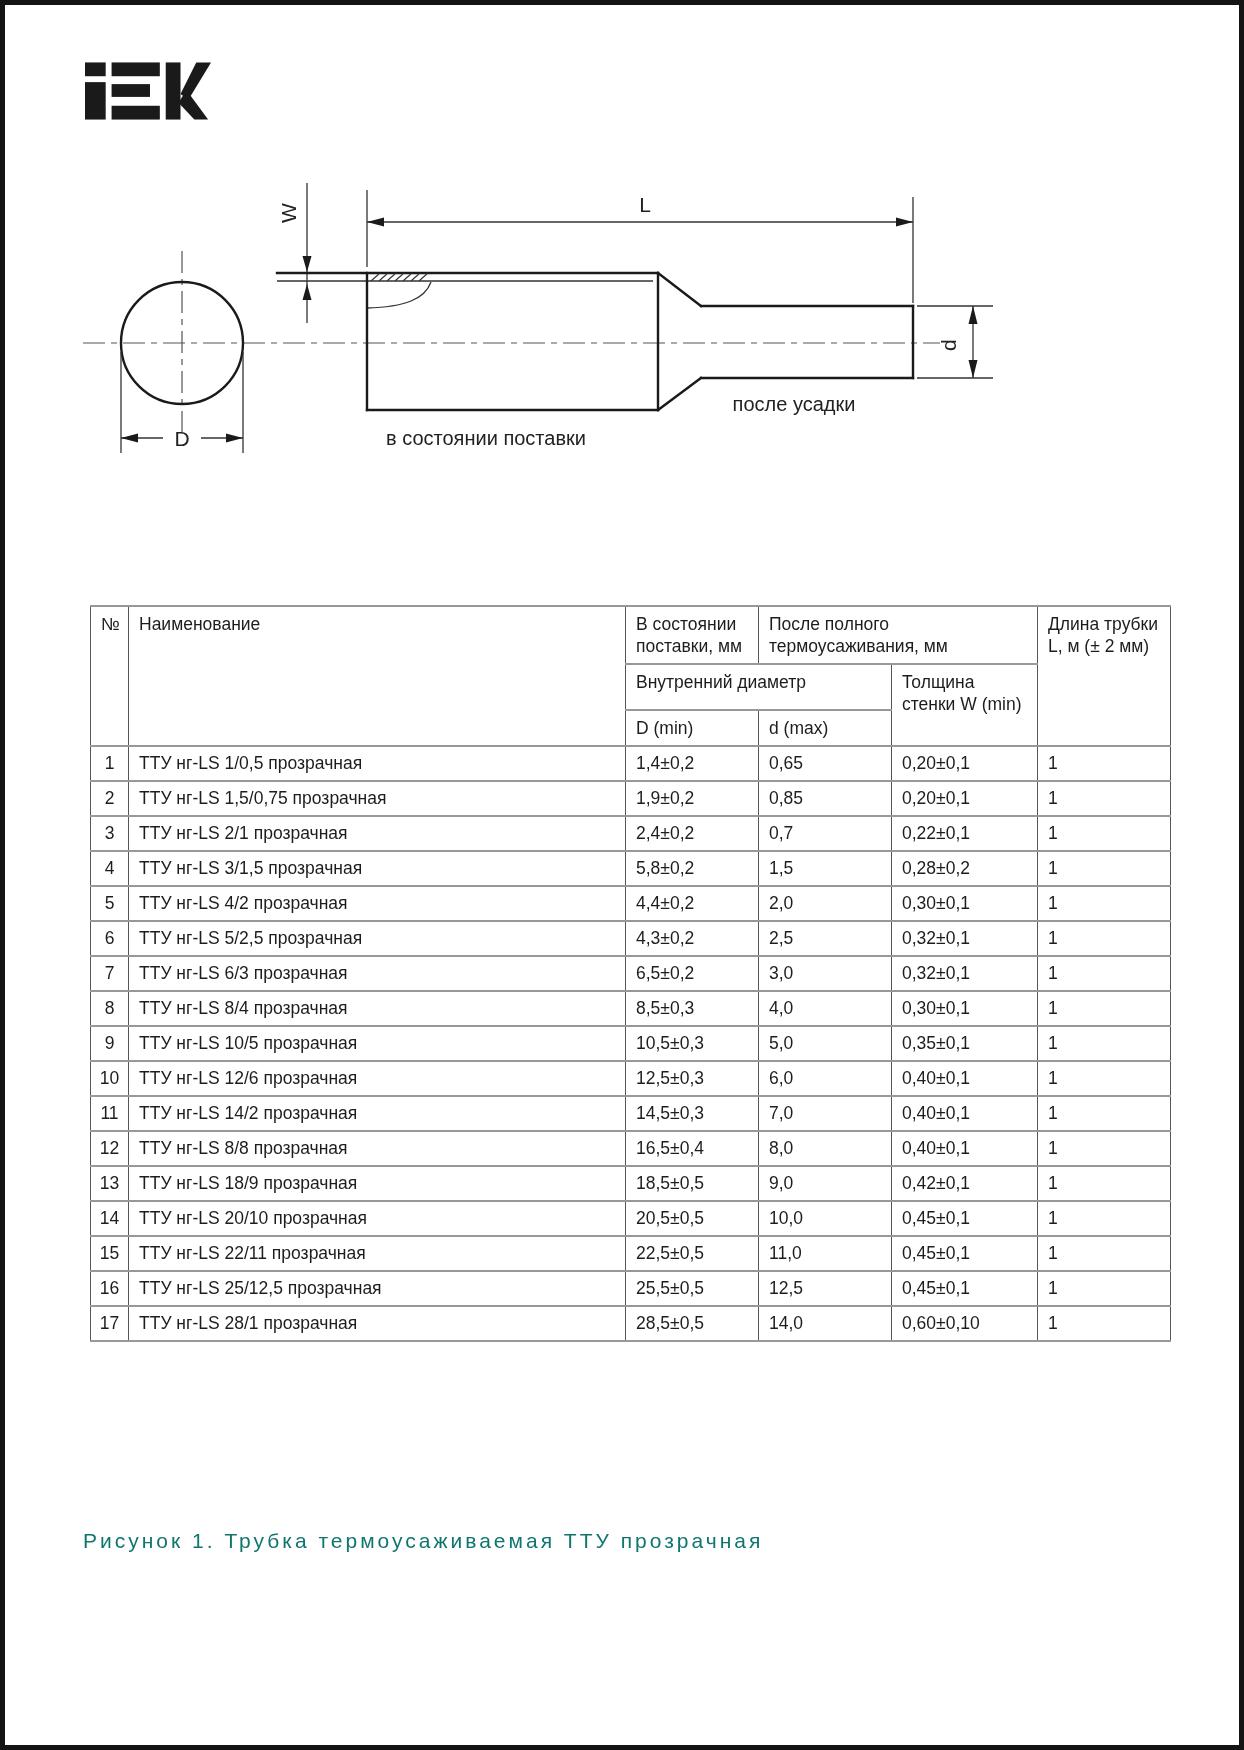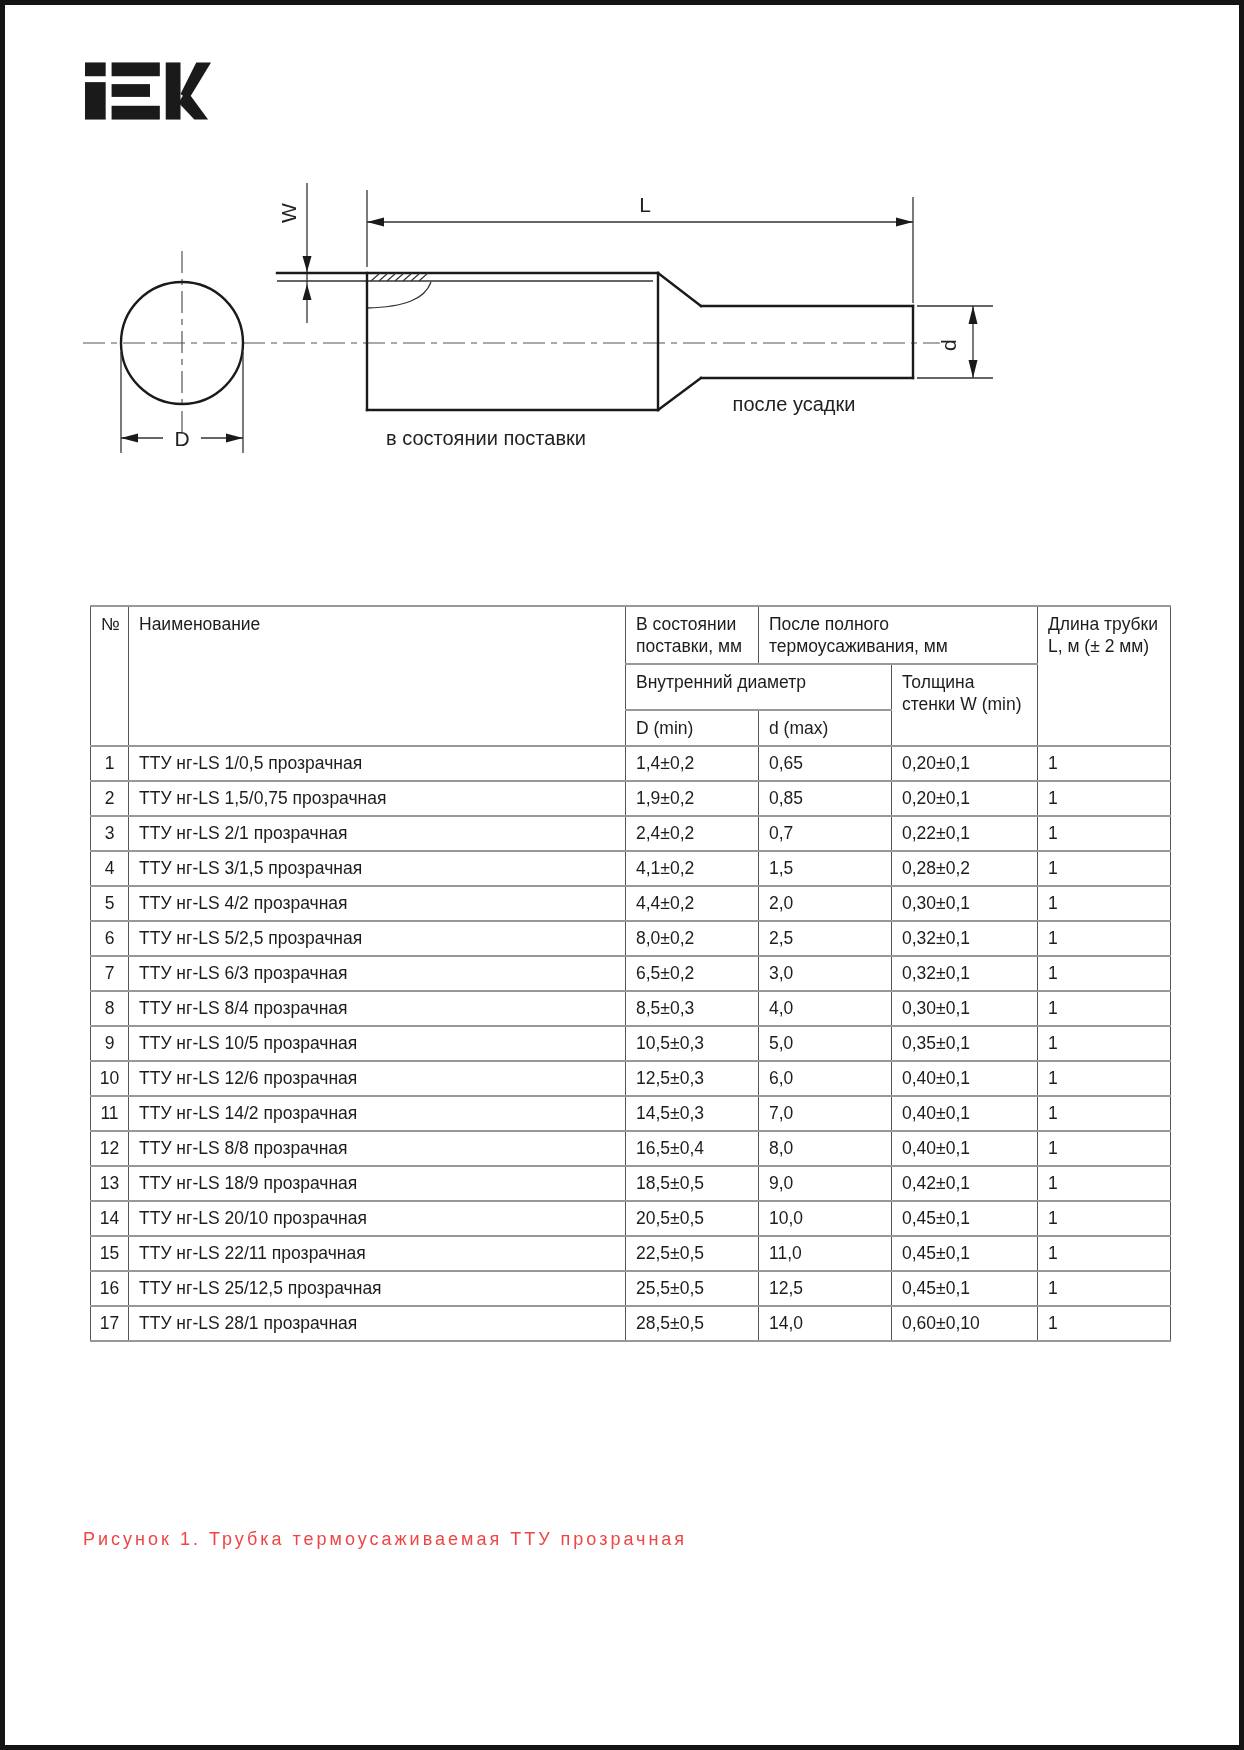--- a/index.html
+++ b/index.html
@@ -29,21 +29,21 @@
     padding:2px 10px; font-weight:normal; text-align:left;
     overflow:hidden; line-height:1.25;
   }
   #spec-table thead td { vertical-align:top; padding-top:7px; }
   #spec-table tbody td { vertical-align:middle; height:35px; box-sizing:border-box; }
   #spec-table .c-num { text-align:center; padding:2px 2px; }
   tr.h1 { height:58px; } tr.h2 { height:46px; } tr.h3 { height:36px; }
 
   #figure-caption {
     position:absolute; left:78px; top:1524px;
-    font-size:18px; letter-spacing:3px; color:#ef4444; white-space:nowrap;
+    font-size:21px; letter-spacing:3px; color:#0f766e; white-space:nowrap;
   }
 </style>
 </head>
 <body>
 
 <div id="page">
 
   <svg id="logo" width="128" height="60" viewBox="0 0 130 60" aria-label="IEK">
     <g fill="#1a1a1a">
       <rect x="0" y="1" width="21" height="14"></rect>
@@ -177,39 +177,39 @@
       <td>ТТУ нг-LS 2/1 прозрачная</td>
       <td>2,4±0,2</td>
       <td>0,7</td>
       <td>0,22±0,1</td>
       <td>1</td>
     </tr>
 
     <tr>
       <td class="c-num">4</td>
       <td>ТТУ нг-LS 3/1,5 прозрачная</td>
-      <td>4,1±0,2</td>
+      <td>5,8±0,2</td>
       <td>1,5</td>
       <td>0,28±0,2</td>
       <td>1</td>
     </tr>
 
     <tr>
       <td class="c-num">5</td>
       <td>ТТУ нг-LS 4/2 прозрачная</td>
       <td>4,4±0,2</td>
       <td>2,0</td>
       <td>0,30±0,1</td>
       <td>1</td>
     </tr>
 
     <tr>
       <td class="c-num">6</td>
       <td>ТТУ нг-LS 5/2,5 прозрачная</td>
-      <td>8,0±0,2</td>
+      <td>4,3±0,2</td>
       <td>2,5</td>
       <td>0,32±0,1</td>
       <td>1</td>
     </tr>
 
     <tr>
       <td class="c-num">7</td>
       <td>ТТУ нг-LS 6/3 прозрачная</td>
       <td>6,5±0,2</td>
       <td>3,0</td>

